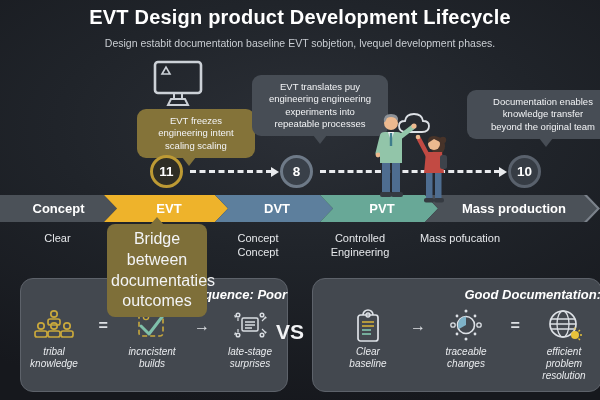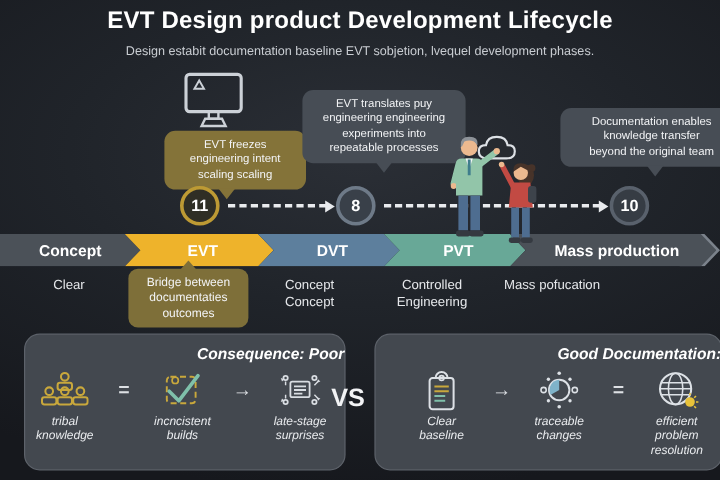--- a/index.html
+++ b/index.html
@@ -52,21 +52,21 @@
   .chev-tail{position:absolute;left:566px;top:195px;width:34px;height:27px;background:#7b828b;z-index:1;
              clip-path:polygon(0 0, calc(100% - 13px) 0, 100% 50%, calc(100% - 13px) 100%, 0 100%, 13px 50%);}
   
   .rowlabel{position:absolute;top:231px;text-align:center;font-size:11px;line-height:1.3;color:#e6e8eb;}
   .lb-stage{left:10px;width:95px;}
   .lb-dvt{left:212px;width:92px;}
   .lb-pvt{left:310px;width:100px;}
   .lb-mass{left:406px;width:108px;}
   .gold-note{position:absolute;left:107px;top:224px;width:100px;box-sizing:border-box;
              background:#7e6f39;border-radius:8px;padding:5px 4px;text-align:center;
-             font-size:10px;line-height:1.3;color:#f3f4f6;z-index:3;}
+             font-size:16px;line-height:1.3;color:#f3f4f6;z-index:3;}
   .gold-note::before{content:"";position:absolute;top:-7px;left:50%;margin-left:-7px;
                      border:7px solid transparent;border-top:0;border-bottom:8px solid #7e6f39;}
   
   .panel{position:absolute;top:278px;height:114px;background:#43484f;border:1px solid #5d626a;
          border-radius:13px;box-sizing:border-box;display:flex;flex-direction:column;align-items:flex-end;font-style:italic;}
   .panel-left{left:20px;width:268px;}
   .panel-right{left:312px;width:290px;}
   .panel-title{margin-top:8px;font-size:13px;font-weight:bold;color:#ffffff;}
   .panel-row{display:flex;justify-content:center;align-items:flex-start;gap:5px;margin-top:5px;}
   .p-item{display:flex;flex-direction:column;align-items:center;width:74px;}

